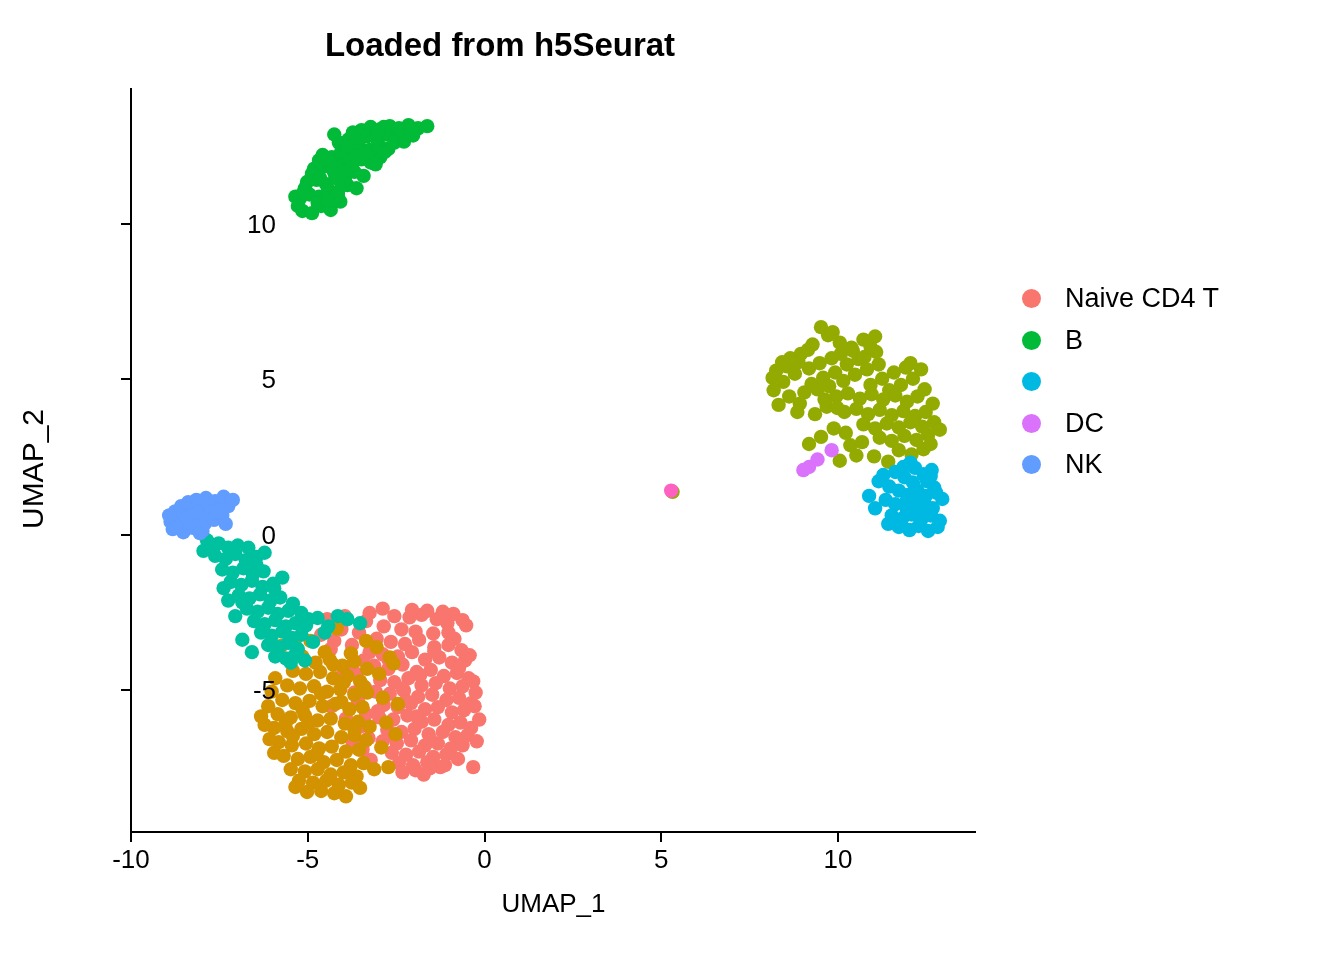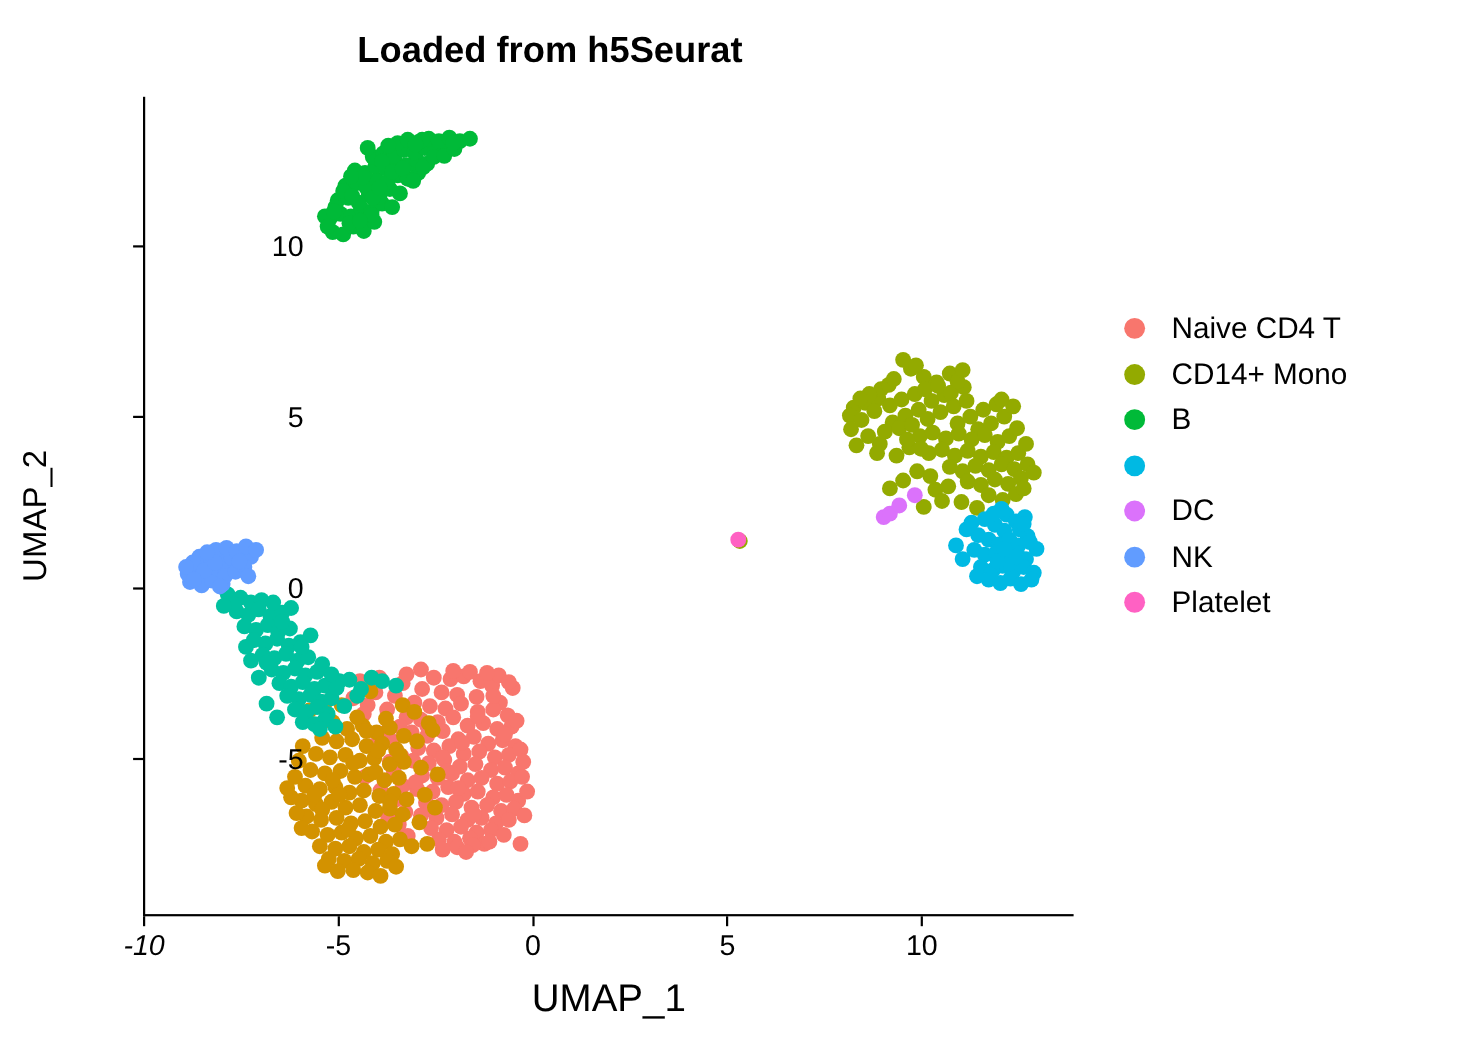--- a/index.html
+++ b/index.html
@@ -85,21 +85,21 @@
     text-align: center;
     width: 80px;
     line-height: 1;
   }
   #xlabel {
     position: absolute;
     left: 131px;
     top: 888px;
     width: 845px;
     text-align: center;
-    font-size: 35px;
+    font-size: 26px;
     color: #000000;
   }
   #ylabel {
     position: absolute;
     left: -340px;
     top: 452px;
     width: 745px;
     text-align: center;
     font-size: 30px;
     color: #000000;
@@ -755,21 +755,21 @@
       <g fill="#FF61C3">
         <circle cx="671.15" cy="490.58" r="7.2"></circle>
       </g>
     </svg>
 
   <div id="axis-y-line"></div>
   <div id="axis-x-line"></div>
 
   <div id="ticks-layer">
       <div class="tick-mark-x" style="left: 130px;"></div>
-      <div class="tick-label-x" style="left: 91px; font-style: italic;">-10</div>
+      <div class="tick-label-x" style="left: 91px;">-10</div>
       <div class="tick-mark-x" style="left: 306.75px;"></div>
       <div class="tick-label-x" style="left: 267.75px;">-5</div>
       <div class="tick-mark-x" style="left: 483.5px;"></div>
       <div class="tick-label-x" style="left: 444.5px;">0</div>
       <div class="tick-mark-x" style="left: 660.25px;"></div>
       <div class="tick-label-x" style="left: 621.25px;">5</div>
       <div class="tick-mark-x" style="left: 837px;"></div>
       <div class="tick-label-x" style="left: 798px;">10</div>
       <div class="tick-mark-y" style="top: 689.05px;"></div>
       <div class="tick-label-y" style="top: 677.05px;">-5</div>
@@ -783,37 +783,29 @@
 
   <div id="xlabel">UMAP_1</div>
   <div id="ylabel">UMAP_2</div>
 
   <div id="legend">
       <div class="legend-row">
         <span class="legend-swatch" style="background: rgb(248, 118, 109);"></span>
         <span class="legend-label">Naive CD4 T</span>
       </div>
       <div class="legend-row">
-        <span class="legend-swatch" style="background: rgb(147, 170, 0);"></span>
-        <span class="legend-label">CD14+ Mono</span>
-      </div>
-      <div class="legend-row">
         <span class="legend-swatch" style="background: rgb(0, 186, 56);"></span>
         <span class="legend-label">B</span>
       </div>
       <div class="legend-row">
         <span class="legend-swatch" style="background: rgb(0, 185, 227);"></span>
       </div>
       <div class="legend-row">
         <span class="legend-swatch" style="background: rgb(219, 114, 251);"></span>
         <span class="legend-label">DC</span>
       </div>
       <div class="legend-row">
         <span class="legend-swatch" style="background: rgb(97, 156, 255);"></span>
         <span class="legend-label">NK</span>
       </div>
-      <div class="legend-row">
-        <span class="legend-swatch" style="background: rgb(255, 97, 195);"></span>
-        <span class="legend-label">Platelet</span>
-      </div>
     </div>
 
 </div>
 
 </body></html>

